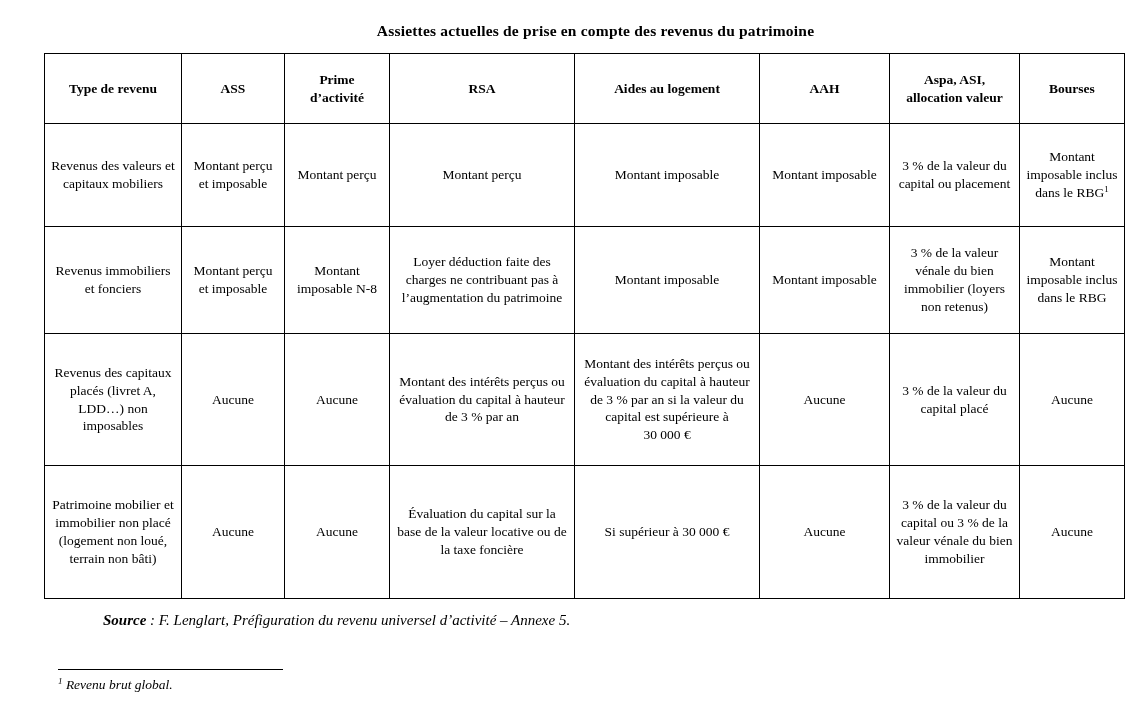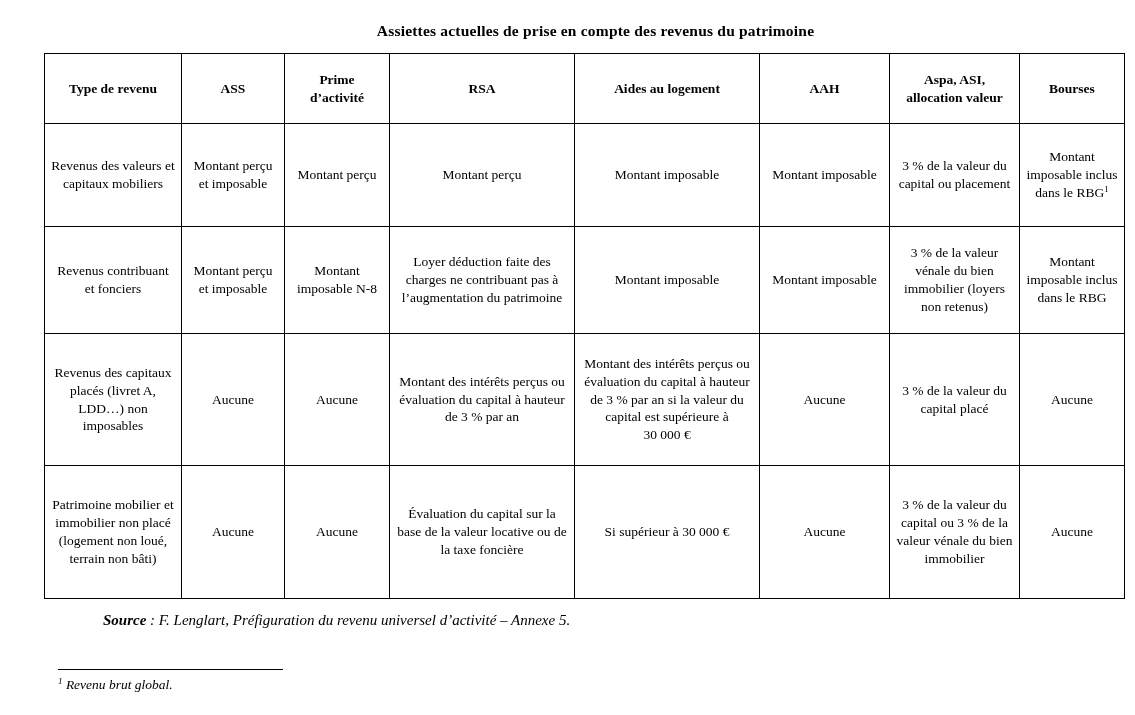--- a/index.html
+++ b/index.html
@@ -107,21 +107,21 @@
           <td>Revenus des valeurs et capitaux mobiliers</td>
           <td>Montant perçu et imposable</td>
           <td>Montant perçu</td>
           <td>Montant perçu</td>
           <td>Montant imposable</td>
           <td>Montant imposable</td>
           <td>3&nbsp;% de la valeur du capital ou placement</td>
           <td>Montant imposable inclus dans le RBG<sup class="fnref">1</sup></td>
         </tr>
         <tr>
-          <td>Revenus contribuant et fonciers</td>
+          <td>Revenus immobiliers et fonciers</td>
           <td>Montant perçu et imposable</td>
           <td>Montant imposable N-8</td>
           <td>Loyer déduction faite des charges ne contribuant pas à l’augmentation du patrimoine</td>
           <td>Montant imposable</td>
           <td>Montant imposable</td>
           <td>3&nbsp;% de la valeur vénale du bien immobilier (loyers non retenus)</td>
           <td>Montant imposable inclus dans le RBG</td>
         </tr>
         <tr>
           <td>Revenus des capitaux placés (livret A, LDD…) non imposables</td>

